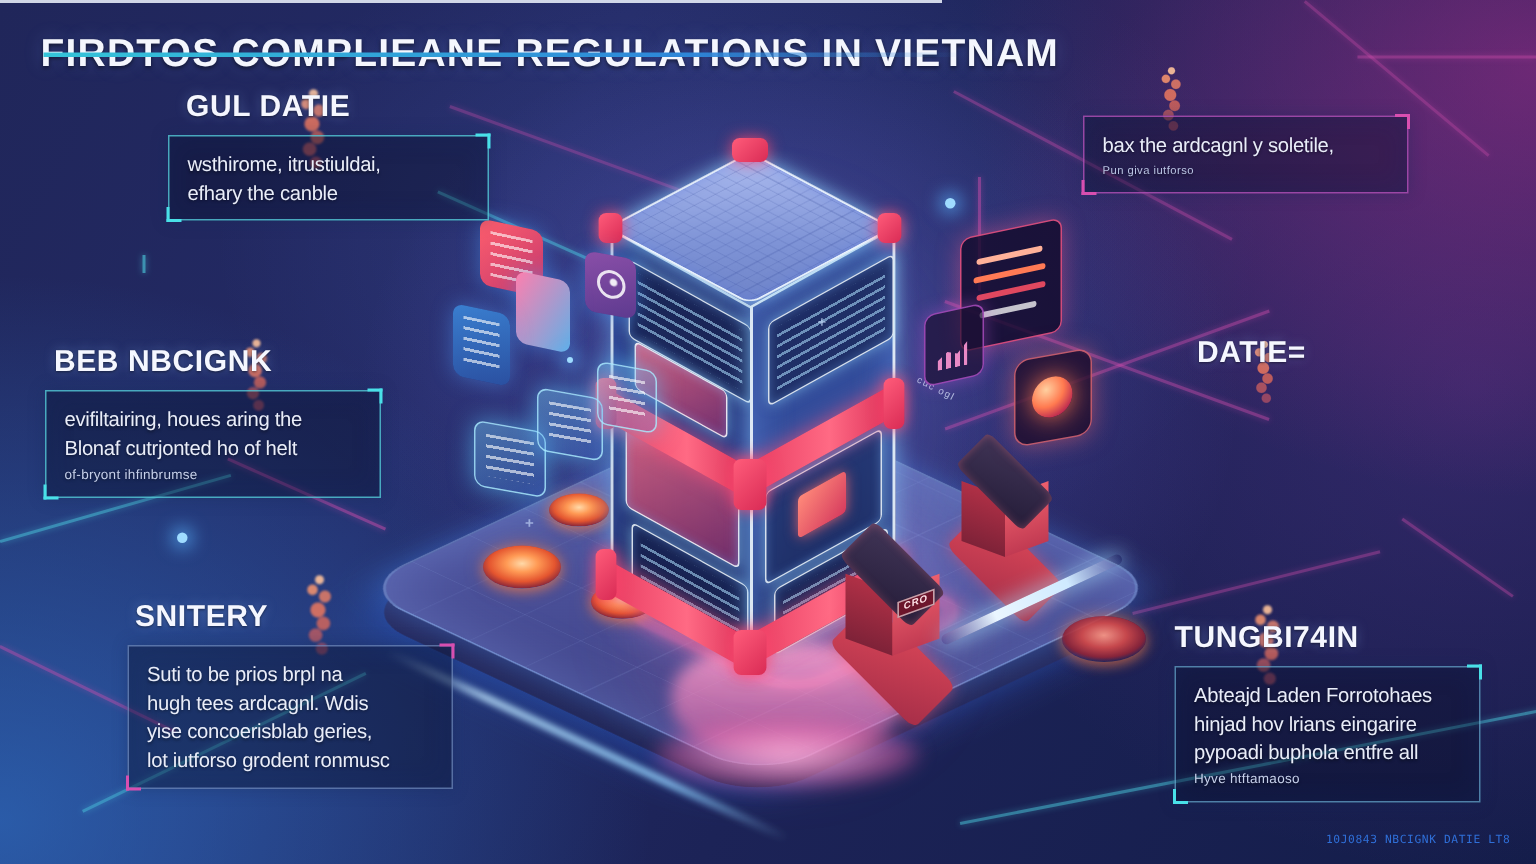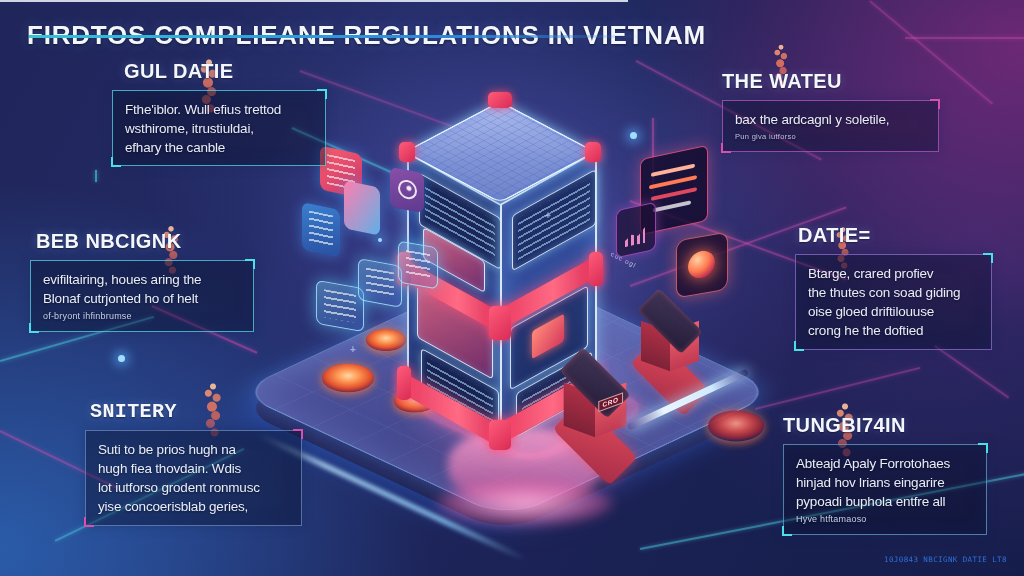--- a/index.html
+++ b/index.html
@@ -41,21 +41,21 @@
   .cl-tiny{font-size:7.5px;color:#b9c4e2;letter-spacing:.3px;margin-top:3px;}
   .cl-mixrow{display:flex;align-items:baseline;gap:6px;}
   .cl-inline-small{font-size:10px;color:#d4dcf2;}
   #co-gul{left:80px;top:60px;margin-left:32px;} #co-gul .panel{width:212px;}
   #co-beb{left:30px;top:230px;} #co-beb .panel{width:222px;}
   #co-sni{left:85px;top:400px;} #co-sni .panel{width:215px;}
   #co-wat{left:722px;top:70px;} #co-wat .panel{width:215px;}
   #co-mey{left:795px;top:224px;} #co-mey .panel{width:195px;}
   #co-tun{left:783px;top:414px;} #co-tun .panel{width:202px;}
   #co-gul .co-head{margin-left:12px;} #co-beb .co-head{margin-left:6px;}
-  #co-sni .co-head{margin-left:5px;font-family:Liberation Mono, monospace;} #co-mey .co-head{margin-left:3px;}
+  #co-sni .co-head{margin-left:5px;} #co-mey .co-head{margin-left:3px;}
   .acc-cyan{--acc:rgba(90,215,228,.75);--acc2:#49e0e8;}
   .acc-mag{--acc:rgba(190,85,195,.75);--acc2:#d84fb0;}
   .acc-mix{--acc:rgba(130,160,215,.6);--acc2:#d84fb0;}
   
   .particle{position:absolute;width:26px;height:56px;filter:blur(.6px);opacity:.95;background:
     radial-gradient(circle at 50% 8%, rgba(255,195,155,.95) 0 2.5px, transparent 3.5px),
     radial-gradient(circle at 32% 20%, rgba(250,150,110,.9) 0 3px, transparent 4px),
     radial-gradient(circle at 64% 28%, rgba(240,130,100,.85) 0 3.5px, transparent 4.5px),
     radial-gradient(circle at 46% 44%, rgba(235,120,95,.9) 0 4.5px, transparent 5.5px),
     radial-gradient(circle at 60% 60%, rgba(220,105,90,.85) 0 4px, transparent 5px),
@@ -317,21 +317,20 @@
   <div class="particle" style="left:158px;top:222px;transform:scale(.9);"></div>
   <div class="particle" style="left:200px;top:382px;"></div>
   <div class="particle" style="left:768px;top:38px;transform:scale(.8);"></div>
   <div class="particle" style="left:830px;top:220px;transform:scale(.78);"></div>
   <div class="particle" style="left:832px;top:402px;"></div>
 
   <div id="co-gul" class="callout">
     <div class="co-head">GUL DATIE</div>
     <div class="panel acc-cyan">
       <div class="panel-body">
-          <div class="cl-line">Fthe'iblor. Wull efius trettod</div>
           <div class="cl-line">wsthirome, itrustiuldai,</div>
           <div class="cl-line">efhary the canble</div>
         </div>
     </div>
   </div>
 
   <div id="co-beb" class="callout">
     <div class="co-head">BEB NBCIGNK</div>
     <div class="panel acc-cyan">
       <div class="panel-body">
@@ -341,58 +340,49 @@
           </div>
         <div class="cl-small">of-bryont ihfinbrumse</div>
       </div>
     </div>
   </div>
 
   <div id="co-sni" class="callout">
     <div class="co-head">SNITERY</div>
     <div class="panel acc-mix">
       <div class="panel-body">
-          <div class="cl-line">Suti to be prios hugh na</div>
-          <div class="cl-line">hugh fiea thovdain. Wdis</div>
+          <div class="cl-line">Suti to be prios brpl na</div>
+          <div class="cl-line">hugh tees ardcagnl. Wdis</div>
+          <div class="cl-line">yise concoerisblab geries,</div>
           <div class="cl-line">lot iutforso grodent ronmusc</div>
-          <div class="cl-line">yise concoerisblab geries,</div>
         </div>
     </div>
   </div>
 
   <div id="co-wat" class="callout">
-    <div class="co-head">THE WATEU</div>
     <div class="panel acc-mag">
       <div class="panel-body">
         <div>
             <div class="cl-line">bax the ardcagnl y soletile,</div>
           </div>
         <div class="cl-tiny">Pun giva iutforso</div>
       </div>
     </div>
   </div>
 
   <div id="co-mey" class="callout">
     <div class="co-head">DATIE=</div>
-    <div class="panel acc-cyan" style="--acc:rgba(150,110,205,.75);">
-      <div class="panel-body">
-          <div class="cl-line">Btarge, crared profiev</div>
-          <div class="cl-line">the thutes con soad giding</div>
-          <div class="cl-line">oise gloed driftilouuse</div>
-          <div class="cl-line">crong he the doftied</div>
-        </div>
-    </div>
   </div>
 
   <div id="co-tun" class="callout">
     <div class="co-head">TUNGBI74IN</div>
     <div class="panel acc-cyan" style="--acc:rgba(110,185,225,.65);">
       <div class="panel-body">
         <div>
-            <div class="cl-line">Abteajd Apaly Forrotohaes</div>
+            <div class="cl-line">Abteajd Laden Forrotohaes</div>
             <div class="cl-line">hinjad hov lrians eingarire</div>
             <div class="cl-line">pypoadi buphola entfre all</div>
           </div>
         <div class="cl-small">Hyve htftamaoso</div>
       </div>
     </div>
   </div>
 
   <div id="footer-code">10J0843 NBCIGNK DATIE LT8</div>
 </div>

